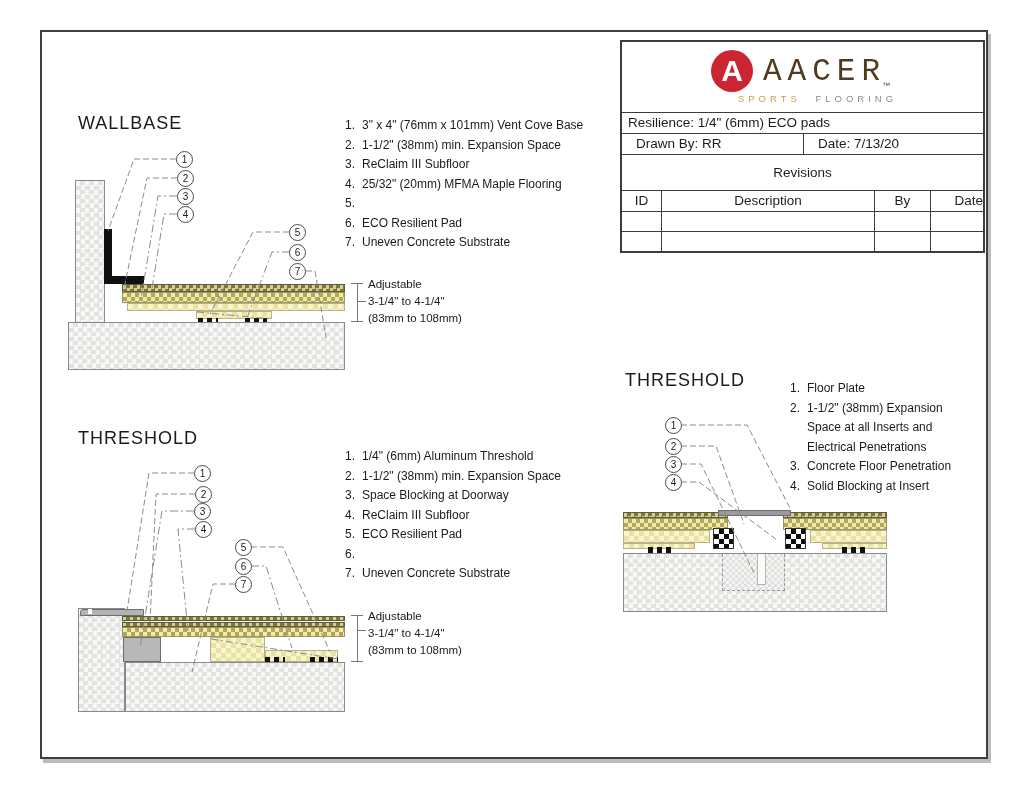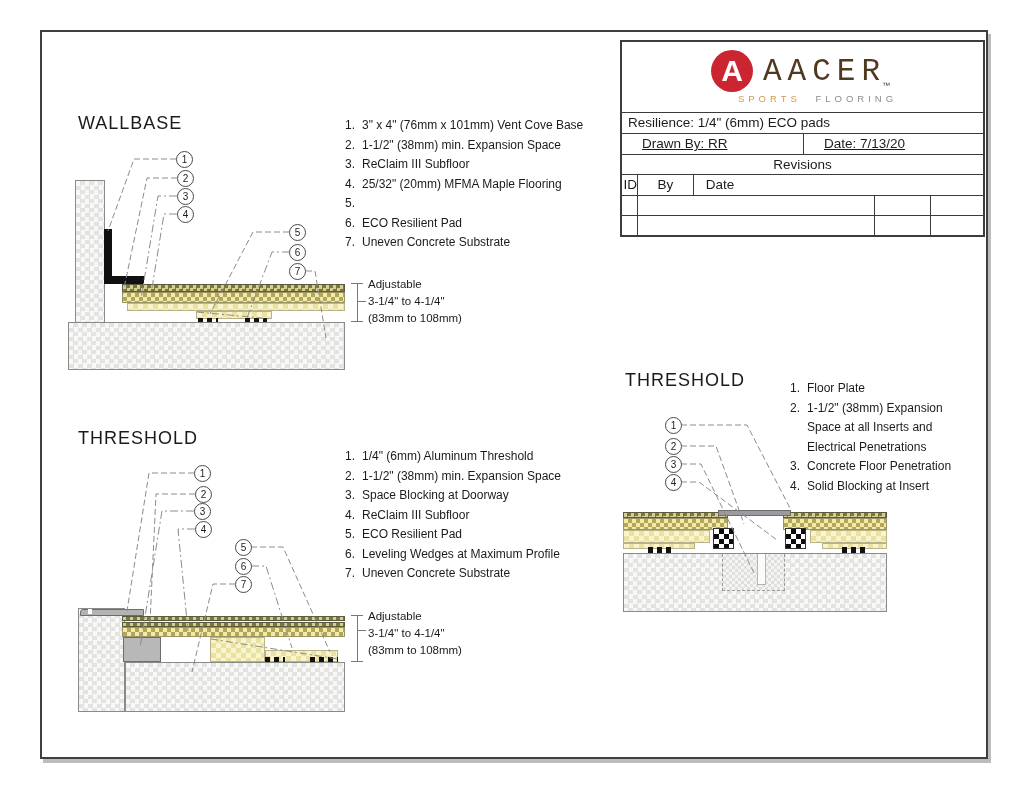--- a/index.html
+++ b/index.html
@@ -44,30 +44,30 @@
     align-items:center;justify-content:center;margin-right:10px;}
   .logo-a{color:#fff;font-size:30px;font-weight:800;line-height:42px;}
   .brand{font-family:Liberation Mono, monospace;font-size:31px;letter-spacing:6px;color:#4f3a20;}
   .tm{font-size:8px;color:#4f3a20;vertical-align:top;position:relative;top:14px;left:-4px;}
   .tagline{font-size:9.5px;letter-spacing:4px;margin-top:1px;padding-left:30px;}
   .tg-sports{color:#cf9a52;margin-right:8px;}
   .tg-floor{color:#8d8d8d;}
   .tb-row{border-top:1px solid #3c3c3c;font-size:13.5px;height:20px;line-height:20px;
     padding:0 0 0 6px;box-sizing:content-box;white-space:nowrap;}
   .tb-split{display:flex;padding:0;}
-  .tb-split > div{padding-left:20px;box-sizing:border-box;text-decoration:underline;}
+  .tb-split > div{padding-left:14px;box-sizing:border-box;}
   .tb-split .d1{width:182px;border-right:1px solid #3c3c3c;}
   .tb-split .d2{flex:1;}
-  .tb-center{text-align:center;padding:0;height:19px;line-height:19px;}
+  .tb-center{text-align:center;padding:8px;height:19px;line-height:19px;}
   .tb-cols{display:flex;padding:0;text-align:center;}
   .tb-cols > div{box-sizing:border-box;}
-  .tb-cols .c-id{width:16px;border-right:1px solid #3c3c3c;text-align:right;}
+  .tb-cols .c-id{width:40px;border-right:1px solid #3c3c3c;}
   .tb-cols .c-desc{flex:1;border-right:1px solid #3c3c3c;}
   .tb-cols .c-by{width:56px;border-right:1px solid #3c3c3c;}
-  .tb-cols .c-date{width:52px;}
+  .tb-cols .c-date{width:52px;text-align:right;}
   .tb-empty{height:19px;}
 </style>
 </head>
 <body>
 
 <div class="canvas">
   <div class="sheet-border"></div>
 
   <div class="title-block">
     <div class="tb-logo">
@@ -84,20 +84,21 @@
       </div>
     </div>
     <div class="tb-row">Resilience: 1/4" (6mm) ECO pads</div>
     <div class="tb-row tb-split">
       <div class="d1">Drawn By: RR</div>
       <div class="d2">Date: 7/13/20</div>
     </div>
     <div class="tb-row tb-center">Revisions</div>
     <div class="tb-row tb-cols">
       <div class="c-id">ID</div>
+      <div class="c-desc">Description</div>
       <div class="c-by">By</div>
       <div class="c-date">Date</div>
     </div>
     <div class="tb-row tb-cols tb-empty">
       <div class="c-id"></div>
         <div class="c-desc"></div>
         <div class="c-by"></div>
         <div class="c-date"></div>
     </div>
     <div class="tb-row tb-cols tb-empty">
@@ -187,21 +188,20 @@
     <li>
         <span class="n">4.</span>
         <span>ReClaim III Subfloor</span>
       </li>
     <li>
         <span class="n">5.</span>
         <span>ECO Resilient Pad</span>
       </li>
     <li>
         <span class="n">6.</span>
-        <span>Leveling Wedges at Maximum Profile</span>
       </li>
     <li>
         <span class="n">7.</span>
         <span>Uneven Concrete Substrate</span>
       </li>
   </ol>
 
   <div class="abs hatch" style="left:78px;top:608px;width:47px;height:104px"></div>
   <div class="abs maple" style="left:122px;top:616px;width:223px;height:5px"></div>
   <div class="abs maple" style="left:122px;top:622px;width:223px;height:5px"></div>

